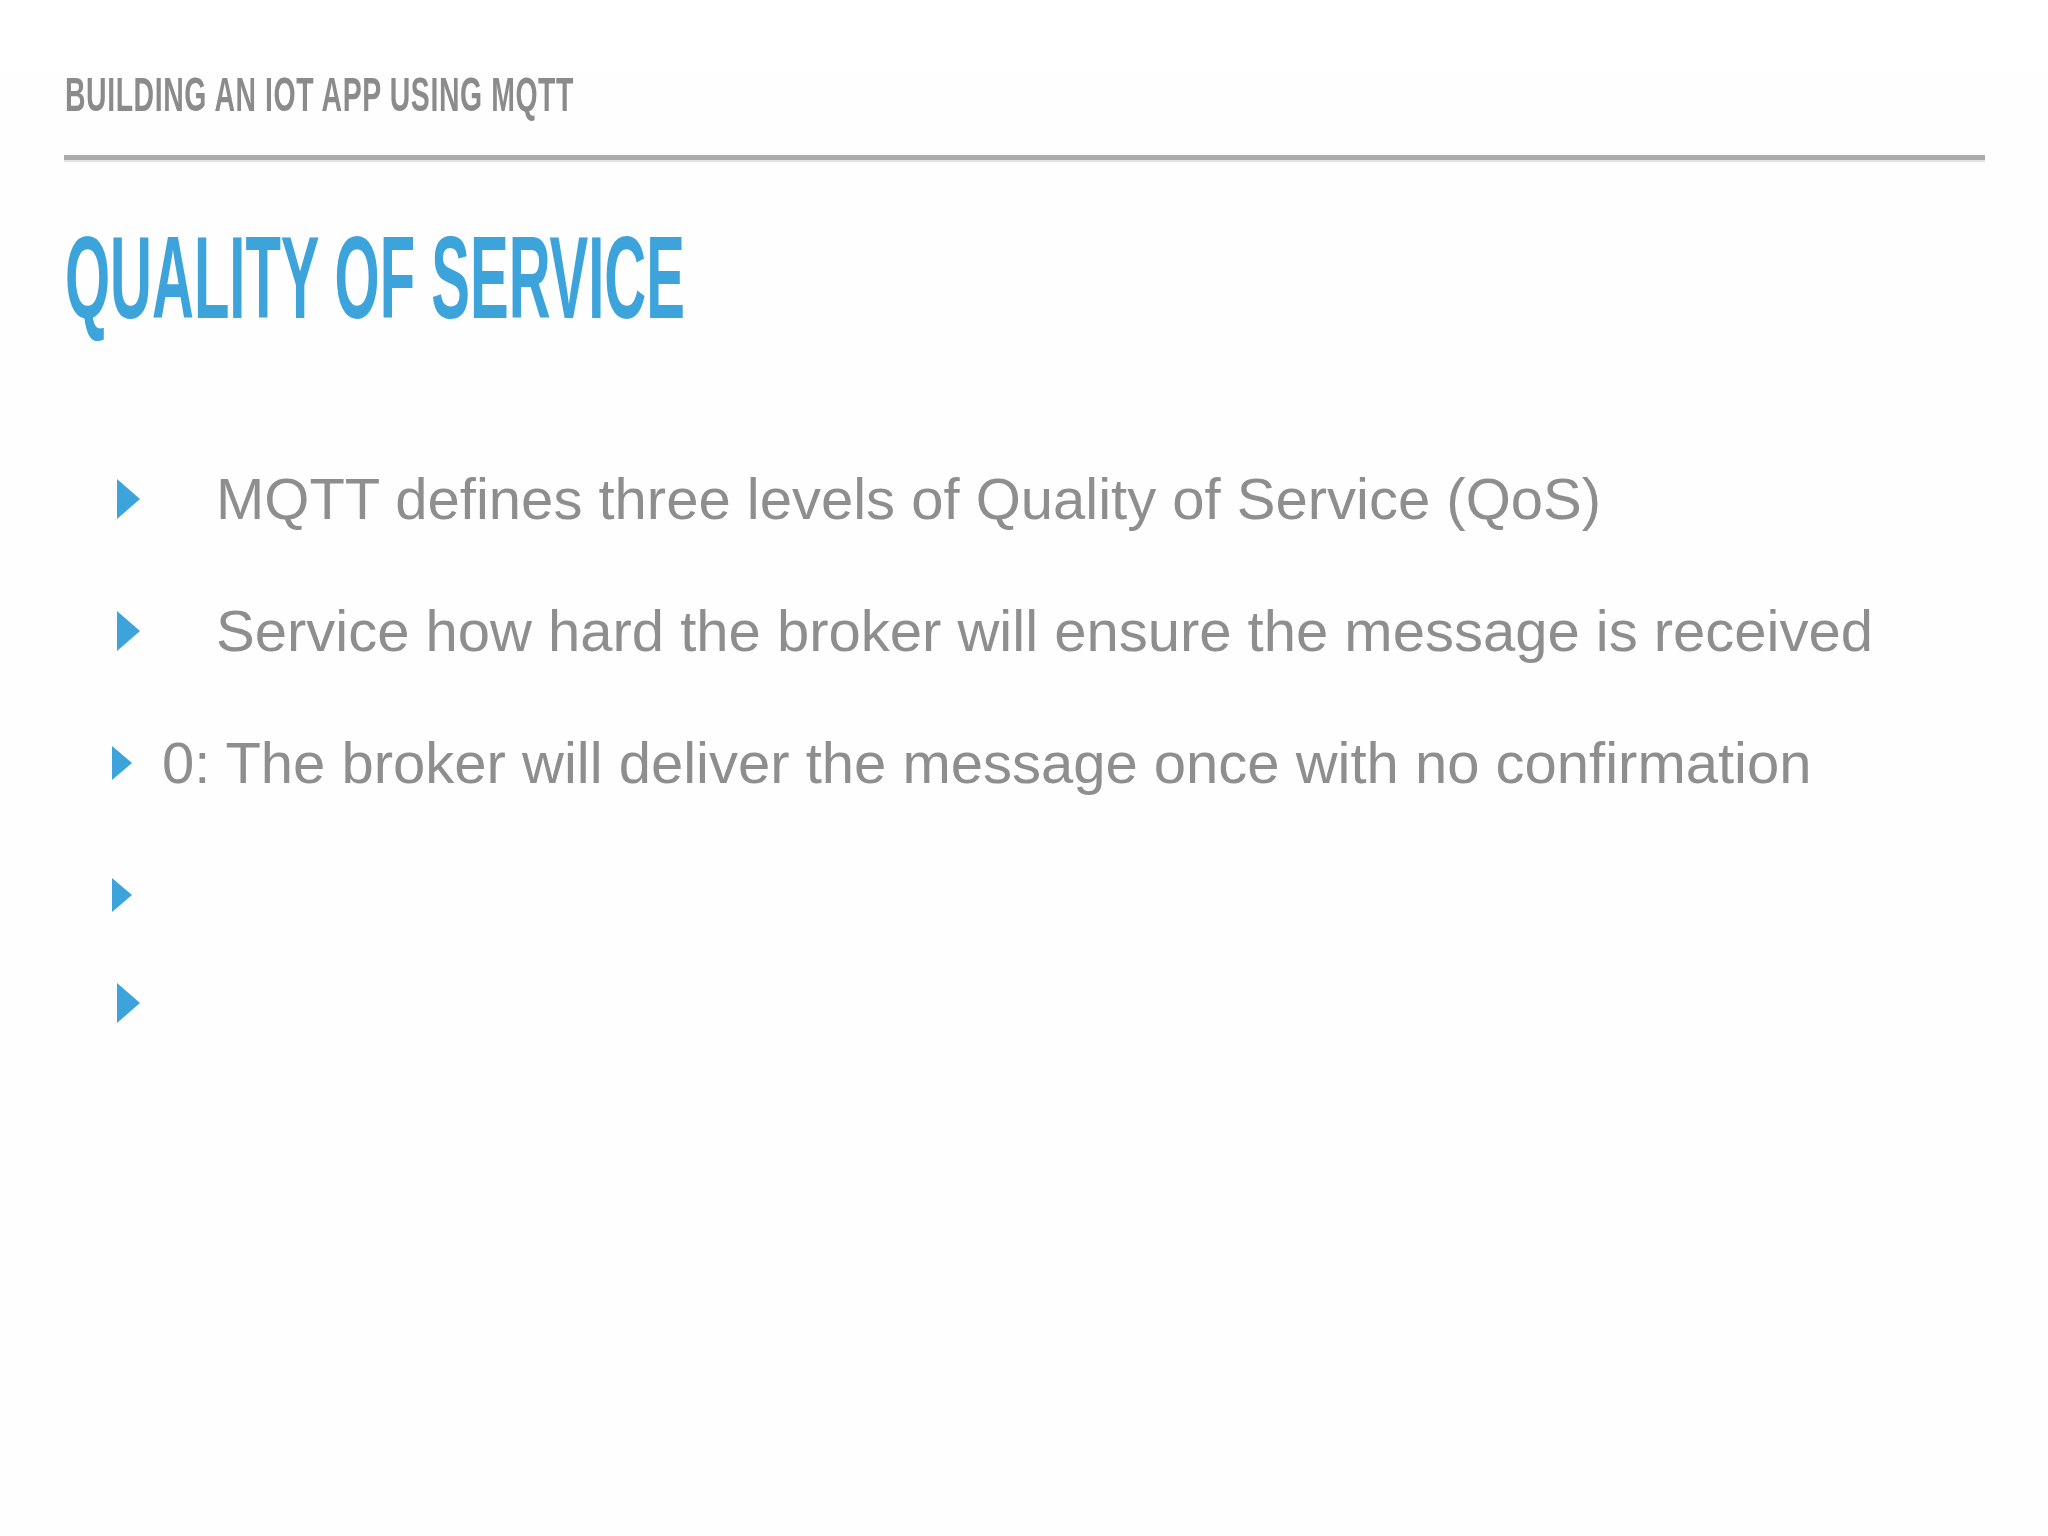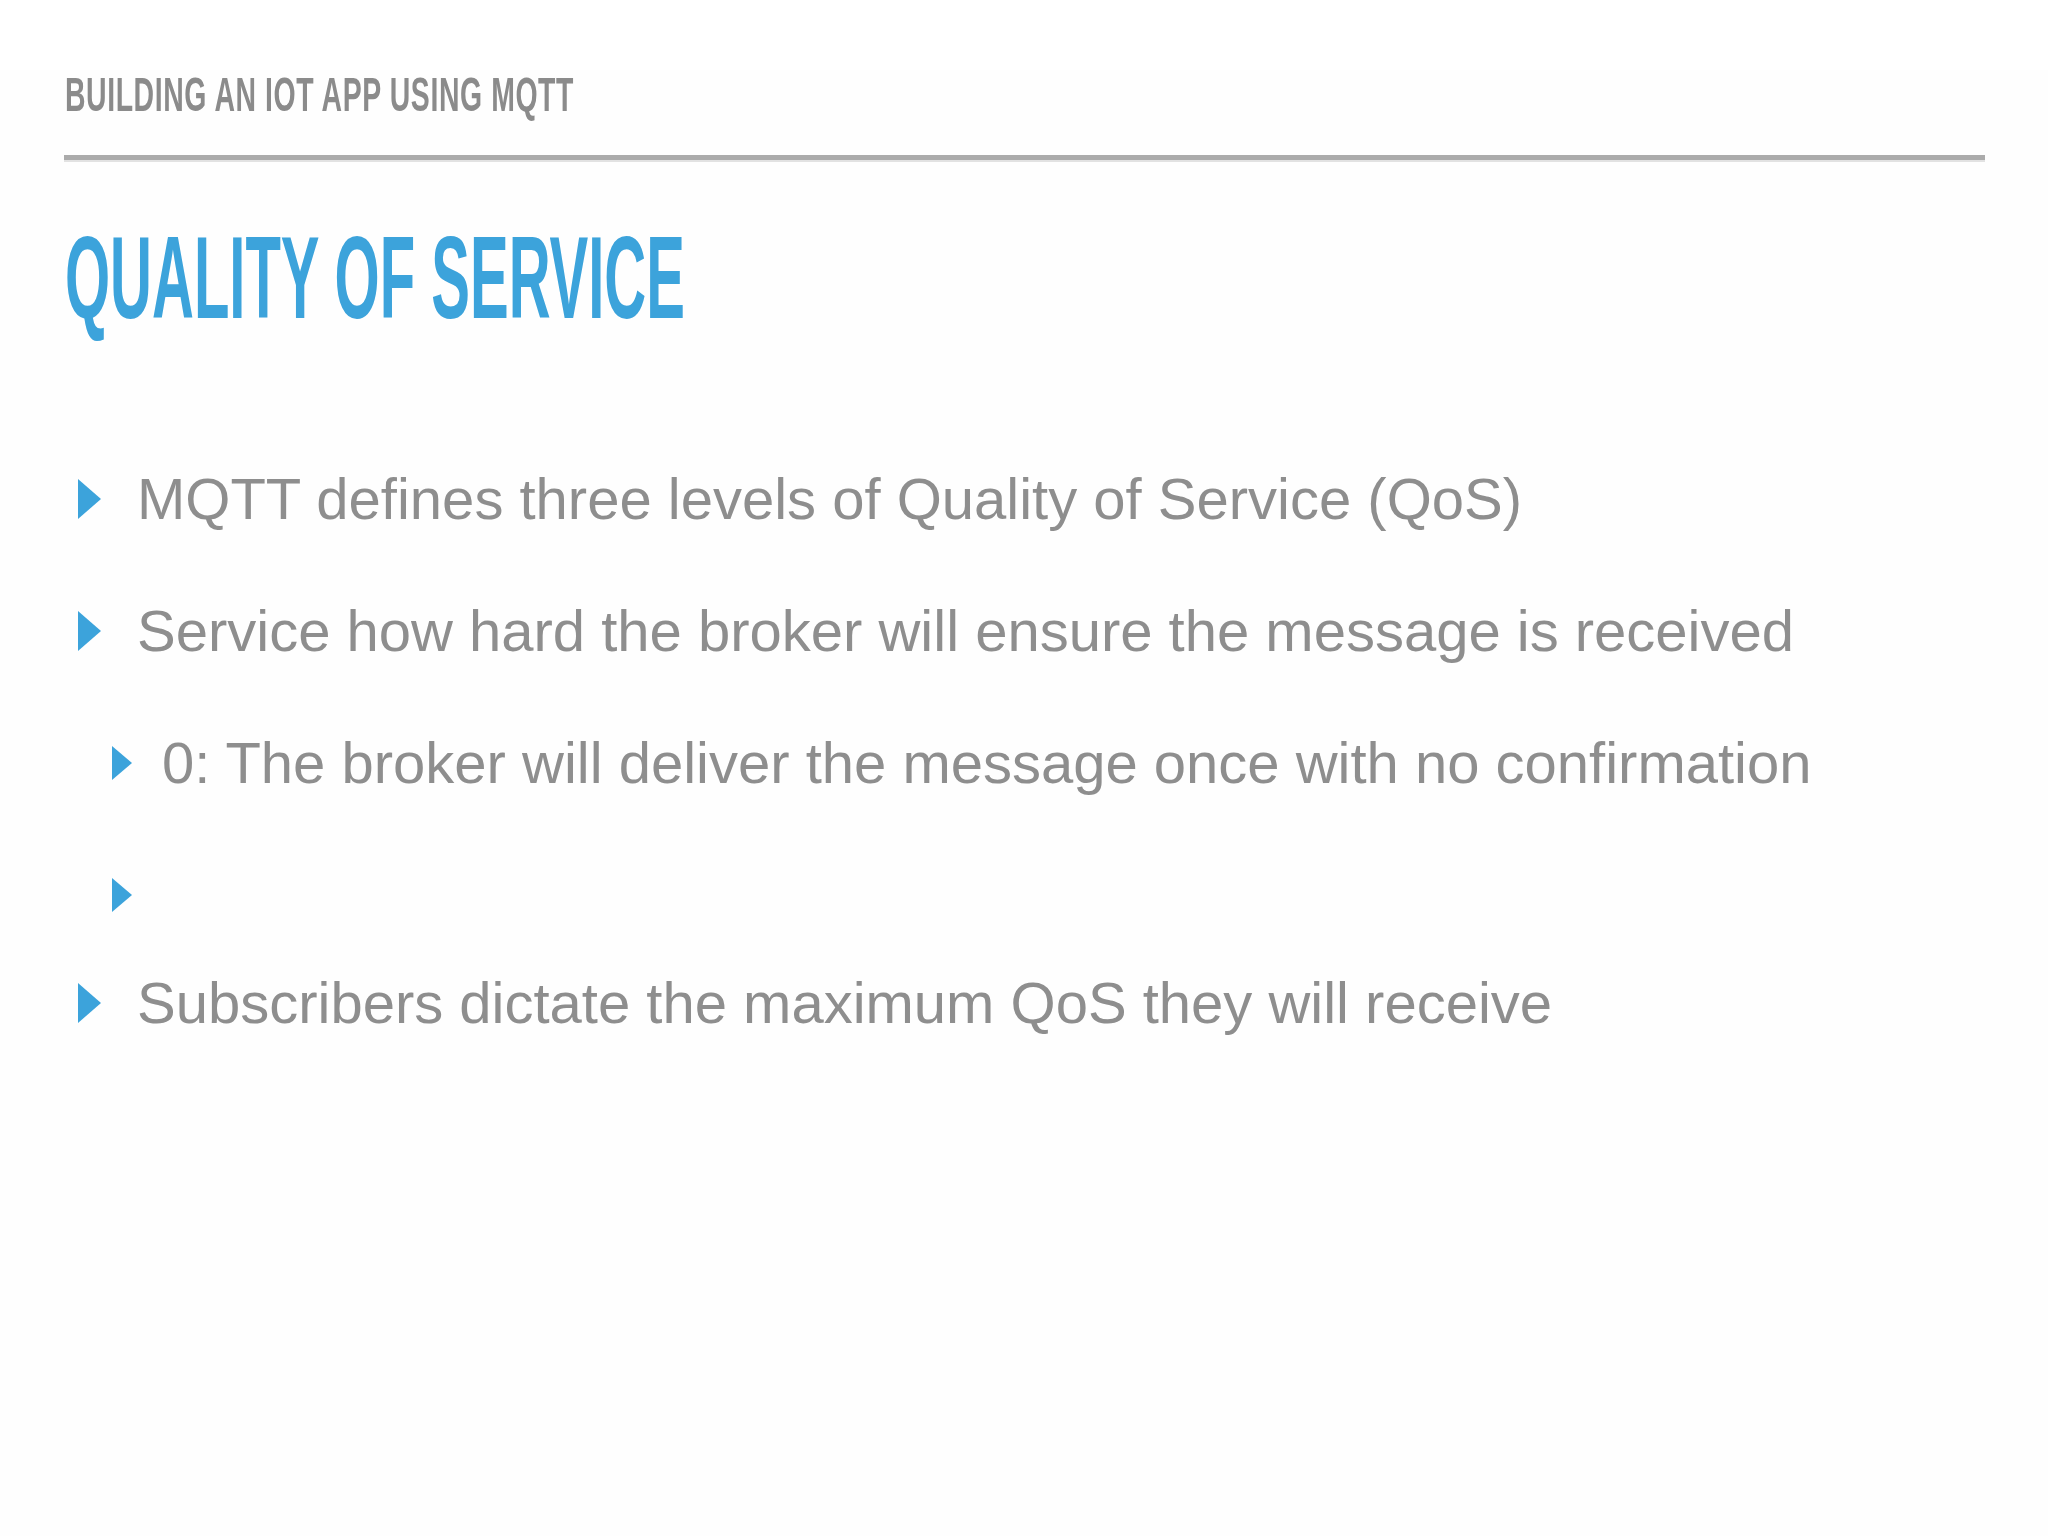--- a/index.html
+++ b/index.html
@@ -58,21 +58,21 @@
   }
   ul.bullets li {
     display: flex;
     align-items: flex-start;
     margin-bottom: 50px;
     color: #8e8e8e;
     font-size: 58px;
     line-height: 82px;
     font-weight: 400;
   }
-  li.l1 { padding-left: 78px; }
+  li.l1 { padding-left: 117px; gap: 40px; }
   li.l2 { padding-left: 112px; }
   .tri {
     flex: 0 0 auto;
     width: 0;
     height: 0;
     border-style: solid;
   }
   li.l1 .tri {
     border-width: 20px 0 20px 23px;
     border-color: transparent transparent transparent #3ca3db;
@@ -109,17 +109,16 @@
     </li>
     <li class="l2">
       <span class="tri"></span>
       <span class="txt">0: The broker will deliver the message once with no confirmation</span>
     </li>
     <li class="l2">
       <span class="tri"></span>
     </li>
     <li class="l1">
       <span class="tri"></span>
-      <span class="txt">Subscribers dictate the maximum QoS they will receive</span>
     </li>
   </ul>
 
 </div>
 
 </body></html>

